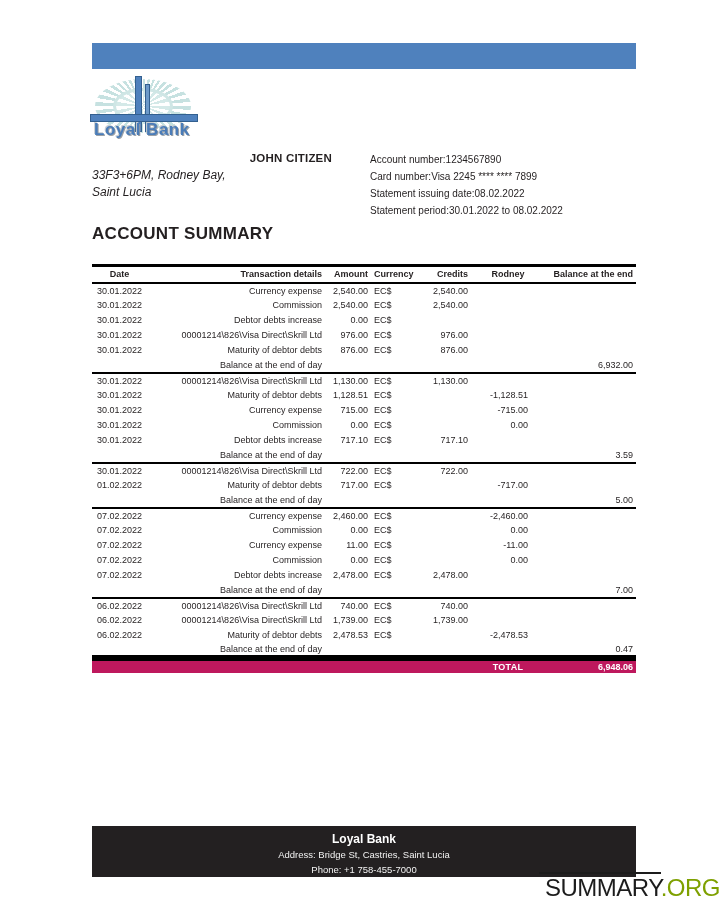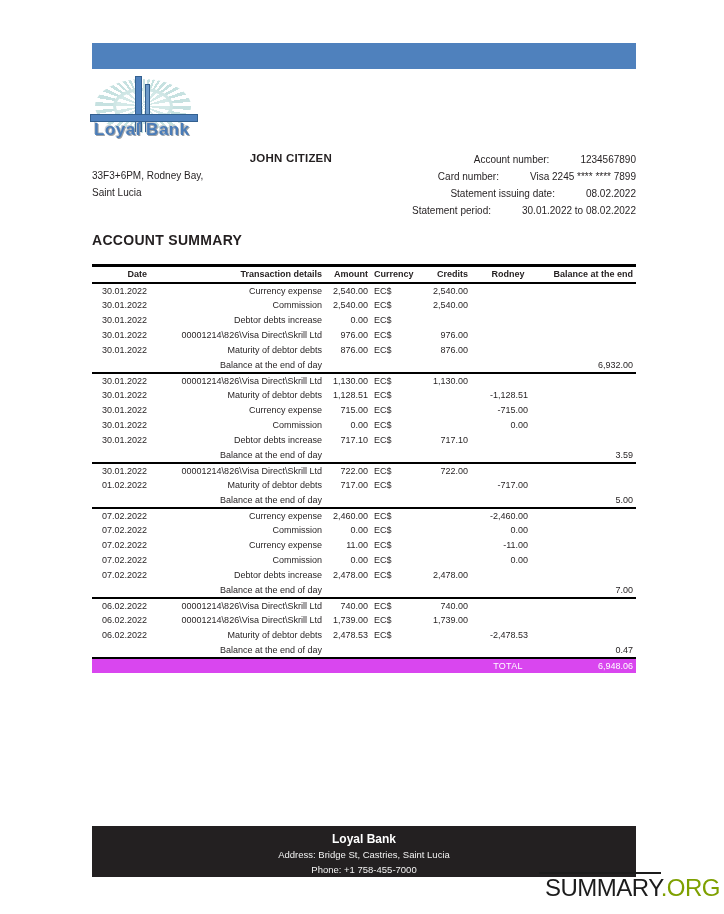--- a/index.html
+++ b/index.html
@@ -28,50 +28,50 @@
   .logo .hbar  { position:absolute; left:0; top:40px; width:108px; height:8px; background:#4f81bd; border:1px solid #33608f; }
   .logo-text {
     position:absolute; left:4px; top:46px; width:104px;
     font-size:17px; font-weight:bold; letter-spacing:.5px; color:#4a7cb8;
     text-shadow:1px 1px 0 #9aa0a6, -1px -1px 0 #c9cdd1;
   }
 
   
   .customer { position:absolute; left:92px; top:150px; width:240px; }
   .customer-name { font-size:11.5px; font-weight:bold; line-height:17px; letter-spacing:.2px;text-align:right; }
-  .customer-addr { font-size:10px; line-height:17px; }
+  .customer-addr { font-size:12px; line-height:17px;font-style:italic; }
 
   
   .account-info { position:absolute; left:370px; top:151px; width:266px; font-size:10px; }
-  .ai-row { display:flex; justify-content:flex-end; line-height:17px;gap:31px; }
+  .ai-row { display:flex; justify-content:flex-start; line-height:17px; }
   .ai-label { text-align:left; }
   .ai-value { text-align:right; }
 
   
-  .section-title { position:absolute; left:92px; top:232px; font-size:14px; font-weight:bold; letter-spacing:.3px; }
+  .section-title { position:absolute; left:92px; top:224px; font-size:17px; font-weight:bold; letter-spacing:.3px; }
 
   
   #txn-table {
     position:absolute; left:92px; top:264px; width:544px;
     border-collapse:collapse; table-layout:fixed; font-size:9px;
     border-top:3px solid #000;
   }
   #txn-table th { height:17px; font-weight:bold; border-bottom:2px solid #000; vertical-align:middle; white-space:nowrap; }
   #txn-table td { height:15px; vertical-align:middle; white-space:nowrap; overflow:hidden; }
-  .c-date    { text-align:right;margin-left:16px; }
+  .c-date    { text-align:center;margin-left:16px; }
   .c-details { text-align:right; }
   .c-amount  { text-align:right; padding-right:6px; }
   .c-currency{ text-align:left; }
   .c-credits { text-align:right; padding-right:6px; }
   .c-debits  { text-align:right; padding-right:14px; }
   th.c-debits{ text-align:center; padding-right:0; }
   .c-balance { text-align:right; padding-right:3px; }
   tbody.group { border-bottom:2px solid #000; }
   tbody.group.last { border-bottom:none; }
-  .total-row td { background:#d946ef; color:#fff; font-weight:normal; border-top:2px solid #000000; }
+  .total-row td { background:#be185d; color:#fff; font-weight:bold; border-top:6px solid #000000; }
   .total-row .c-debits { text-align:center; padding-right:0; letter-spacing:.3px; }
 
   
   .footer { position:absolute; left:92px; top:826px; width:544px; height:51px; background:#232021; color:#fff; text-align:center; padding-top:5px; }
   .footer-name { font-size:12px; font-weight:bold; line-height:16px; }
   .footer-line { font-size:9.5px; line-height:15px; color:#f2f2f2; }
 
   
   .watermark { position:absolute; right:4px; top:874px; font-size:24px; letter-spacing:-0.5px; white-space:nowrap; }
   .wm-black { color:#1c1c1c; border-top:2px solid #1c1c1c; padding-left:6px; }

